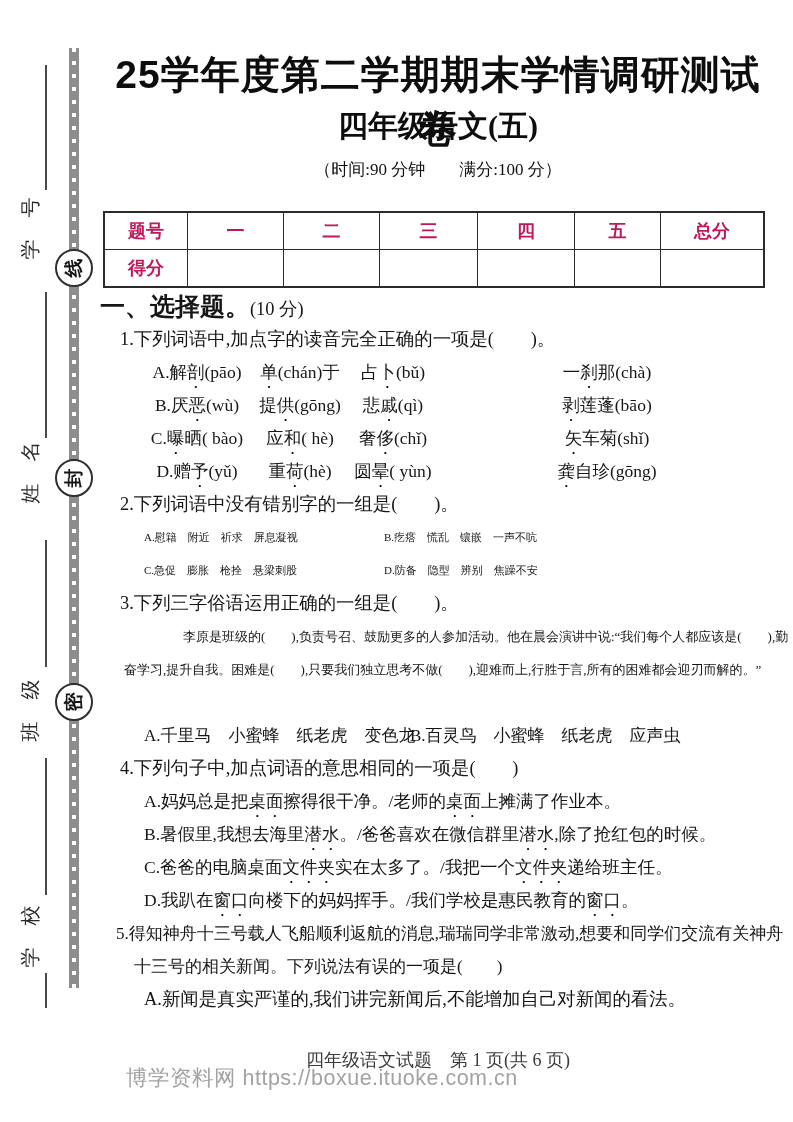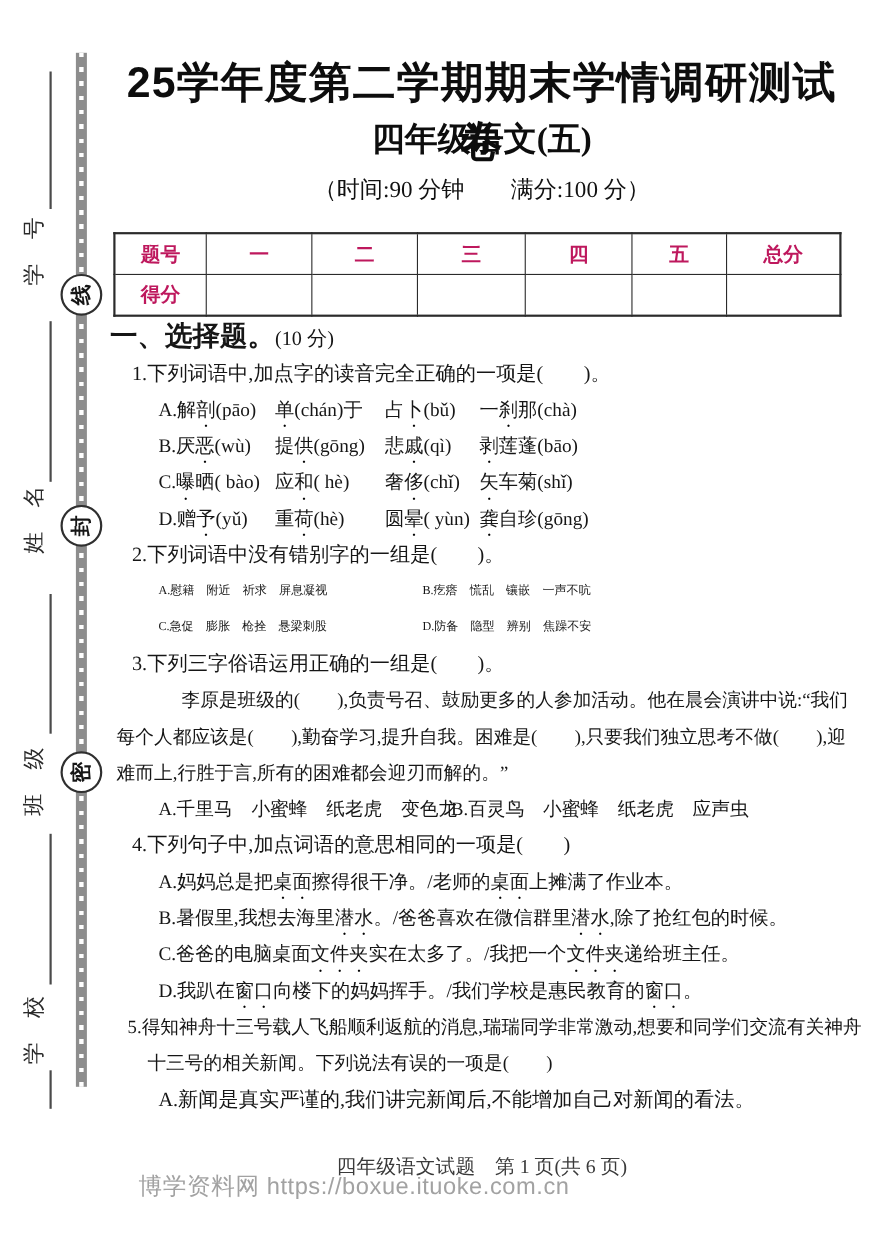--- a/index.html
+++ b/index.html
@@ -26,40 +26,40 @@
     background:#fff;display:flex;align-items:center;justify-content:center;
     font-size:19px;font-weight:bold;transform:rotate(-90deg);z-index:3;
   }
 
   
   .title{left:100px;top:48px;width:676px;text-align:center;
     font-family:"Liberation Sans","DejaVu Sans",sans-serif;
     font-size:39px;font-weight:700;letter-spacing:1px;color:#0d0d0d;}
   .subtitle{left:100px;top:106px;width:676px;text-align:center;
     font-size:30px;font-weight:700;color:#0d0d0d;}
-  .meta{left:100px;top:158px;width:676px;text-align:center;font-size:21px;color:#111;}
+  .meta{left:100px;top:158px;width:676px;text-align:center;font-size:17px;color:#111;}
 
   
   table.score{position:absolute;left:103px;top:211px;width:662px;height:77px;
     border-collapse:collapse;table-layout:fixed;}
   table.score td,table.score th{
     border:1.5px solid #2b2b2b;text-align:center;font-size:18px;font-weight:700;color:#be185d;padding:0;}
   table.score{border:2px solid #2b2b2b;}
 
   
   .main{left:100px;top:290px;width:678px;}
   .line{height:33px;line-height:33px;white-space:nowrap;font-size:18.4px;}
   .heading .b{font-weight:700;font-size:25px;}
   .heading span{font-size:18.4px;}
   .stem{margin-left:20px;}
   .opt{margin-left:44px;font-size:17.5px;}
-  .grid4{display:grid;grid-template-columns:106px 100px 86px auto;}
+  .grid4{display:grid;grid-template-columns:106px 100px 86px auto;text-align:center;}
   .grid2a{display:grid;grid-template-columns:240px auto;font-size:11px;}
   .grid2b{display:grid;grid-template-columns:266px auto;font-size:17px;}
-  .para{margin-left:6px;width:670px;line-height:33px;font-size:17px;text-indent:59px;height:99px;}
+  .para{margin-left:24px;width:670px;line-height:33px;font-size:13px;text-indent:59px;height:99px;}
   .wrap2{margin-left:16px;padding-left:18px;text-indent:-18px;width:656px;
     line-height:33px;font-size:17px;height:66px;}
   .dot{
     -webkit-text-emphasis:filled dot #000;-webkit-text-emphasis-position:under left;
     text-emphasis:filled dot #000;text-emphasis-position:under left;
   }
 
   
   .pageinfo{left:100px;top:1048px;width:676px;text-align:center;font-size:18px;color:#3a3a3a;}
   .watermark{left:126px;top:1063px;font-family:"Liberation Sans","DejaVu Sans",sans-serif;

